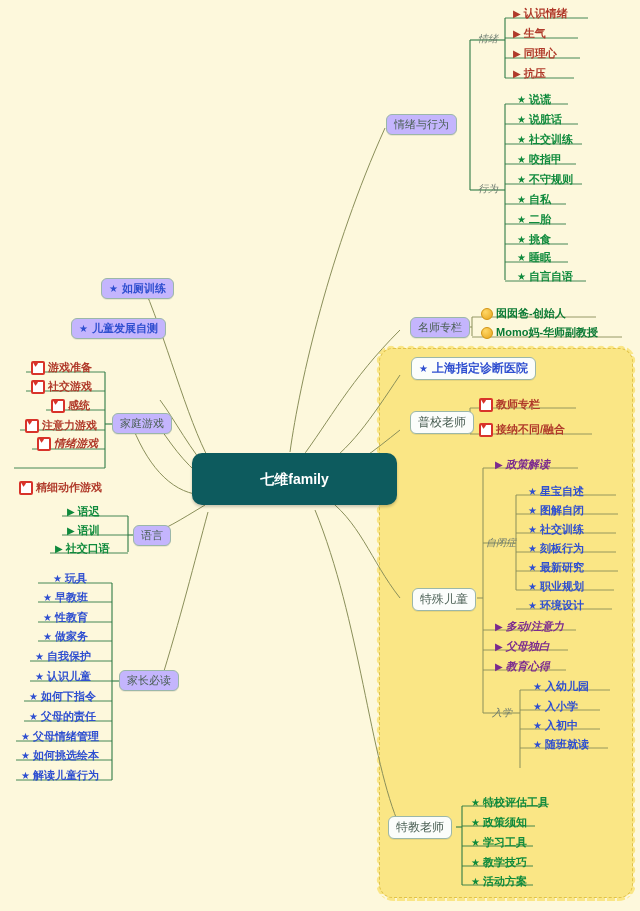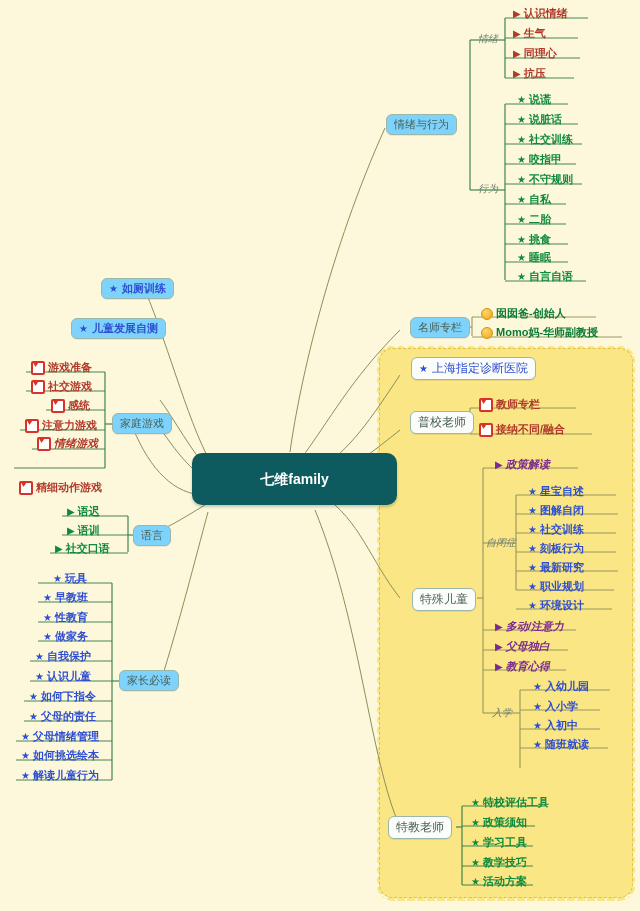--- a/index.html
+++ b/index.html
@@ -28,21 +28,21 @@
   }
 
   
   .node{
     position:absolute;
     box-sizing:border-box;
     display:flex;align-items:center;
     white-space:nowrap;
   }
   .boxed{
-    background:#7dd3fc;
+    background:#c4b5fd;
     border:1px solid #9bb7a9;
     border-radius:6px;
     padding:2px 7px;
     color:#4a5f54;
     font-size:11px;
     box-shadow:0 1px 0 rgba(0,0,0,.07);
   }
   .boxed.on-yellow{background:#fbfdfb;}
   .boxed.big{font-size:12px;}
 
@@ -435,21 +435,21 @@
     <span class="ico ico-dot"></span>
     <span>囡囡爸-创始人</span>
   </div>
   <div class="leaf t-dkgreen" style="left:478px;top:325px;">
     <span class="ico ico-dot"></span>
     <span>Momo妈-华师副教授</span>
   </div>
 
   <div class="node boxed on-yellow big" style="left:411px;top:357px;">
     <span class="ico ico-star t-blue" style="margin-right:4px;">★</span>
-    <span class="t-blue" style="font-weight:normal;">上海指定诊断医院</span>
+    <span class="t-blue" style="font-weight:bold;">上海指定诊断医院</span>
   </div>
 
   <div class="node boxed on-yellow big" style="left:410px;top:411px;">
     <span>普校老师</span>
   </div>
   <div class="leaf t-red" style="left:476px;top:397px;">
     <span class="ico ico-heart-box"></span>
     <span>教师专栏</span>
   </div>
   <div class="leaf t-red" style="left:476px;top:422px;">

